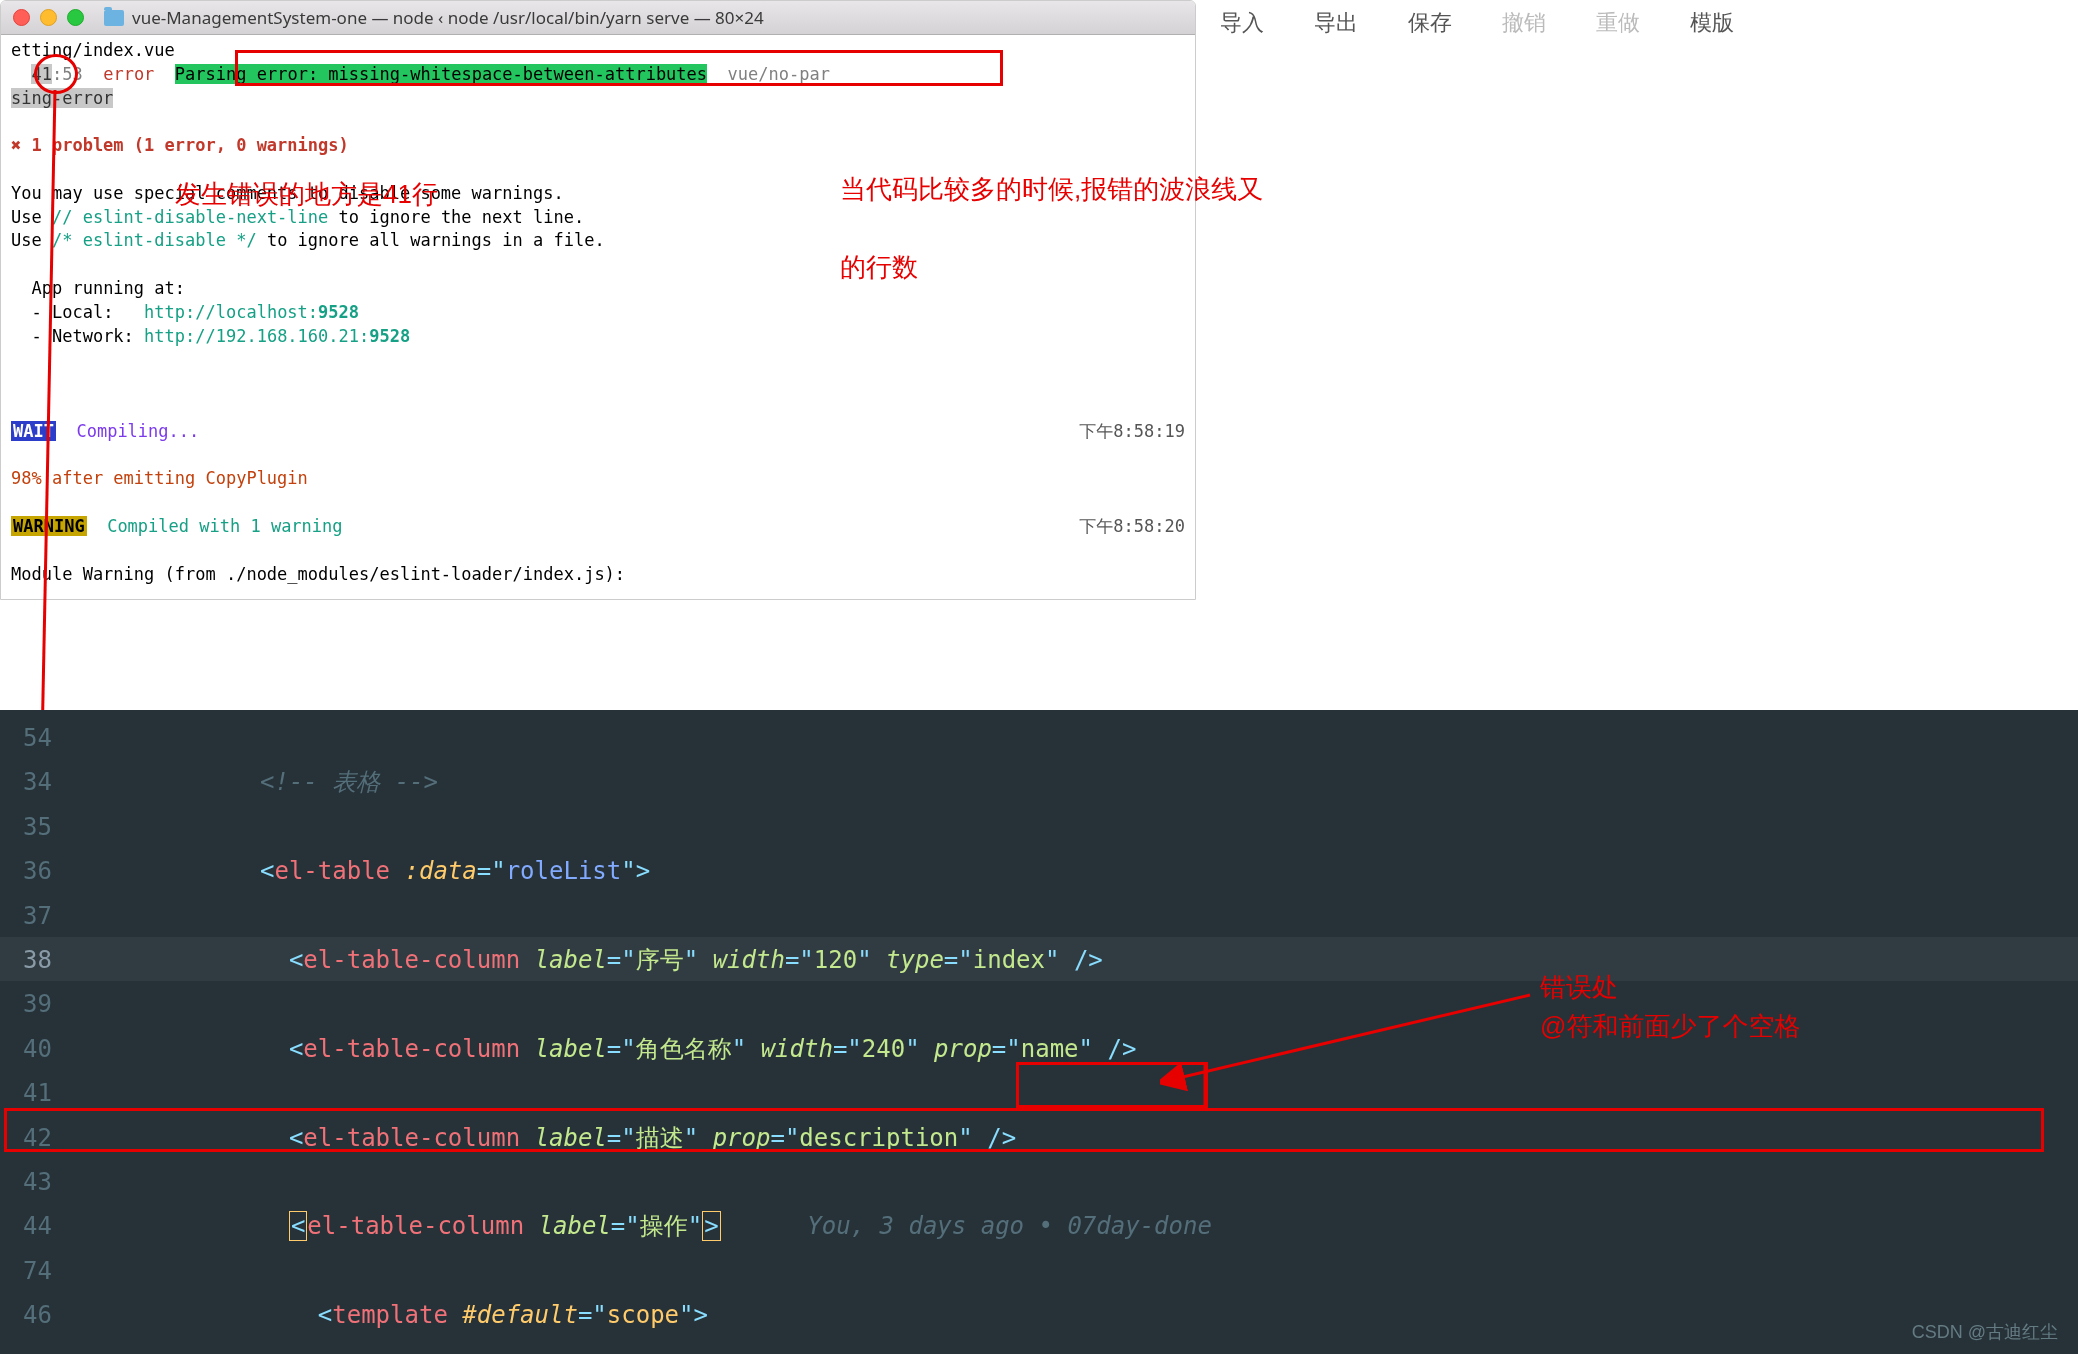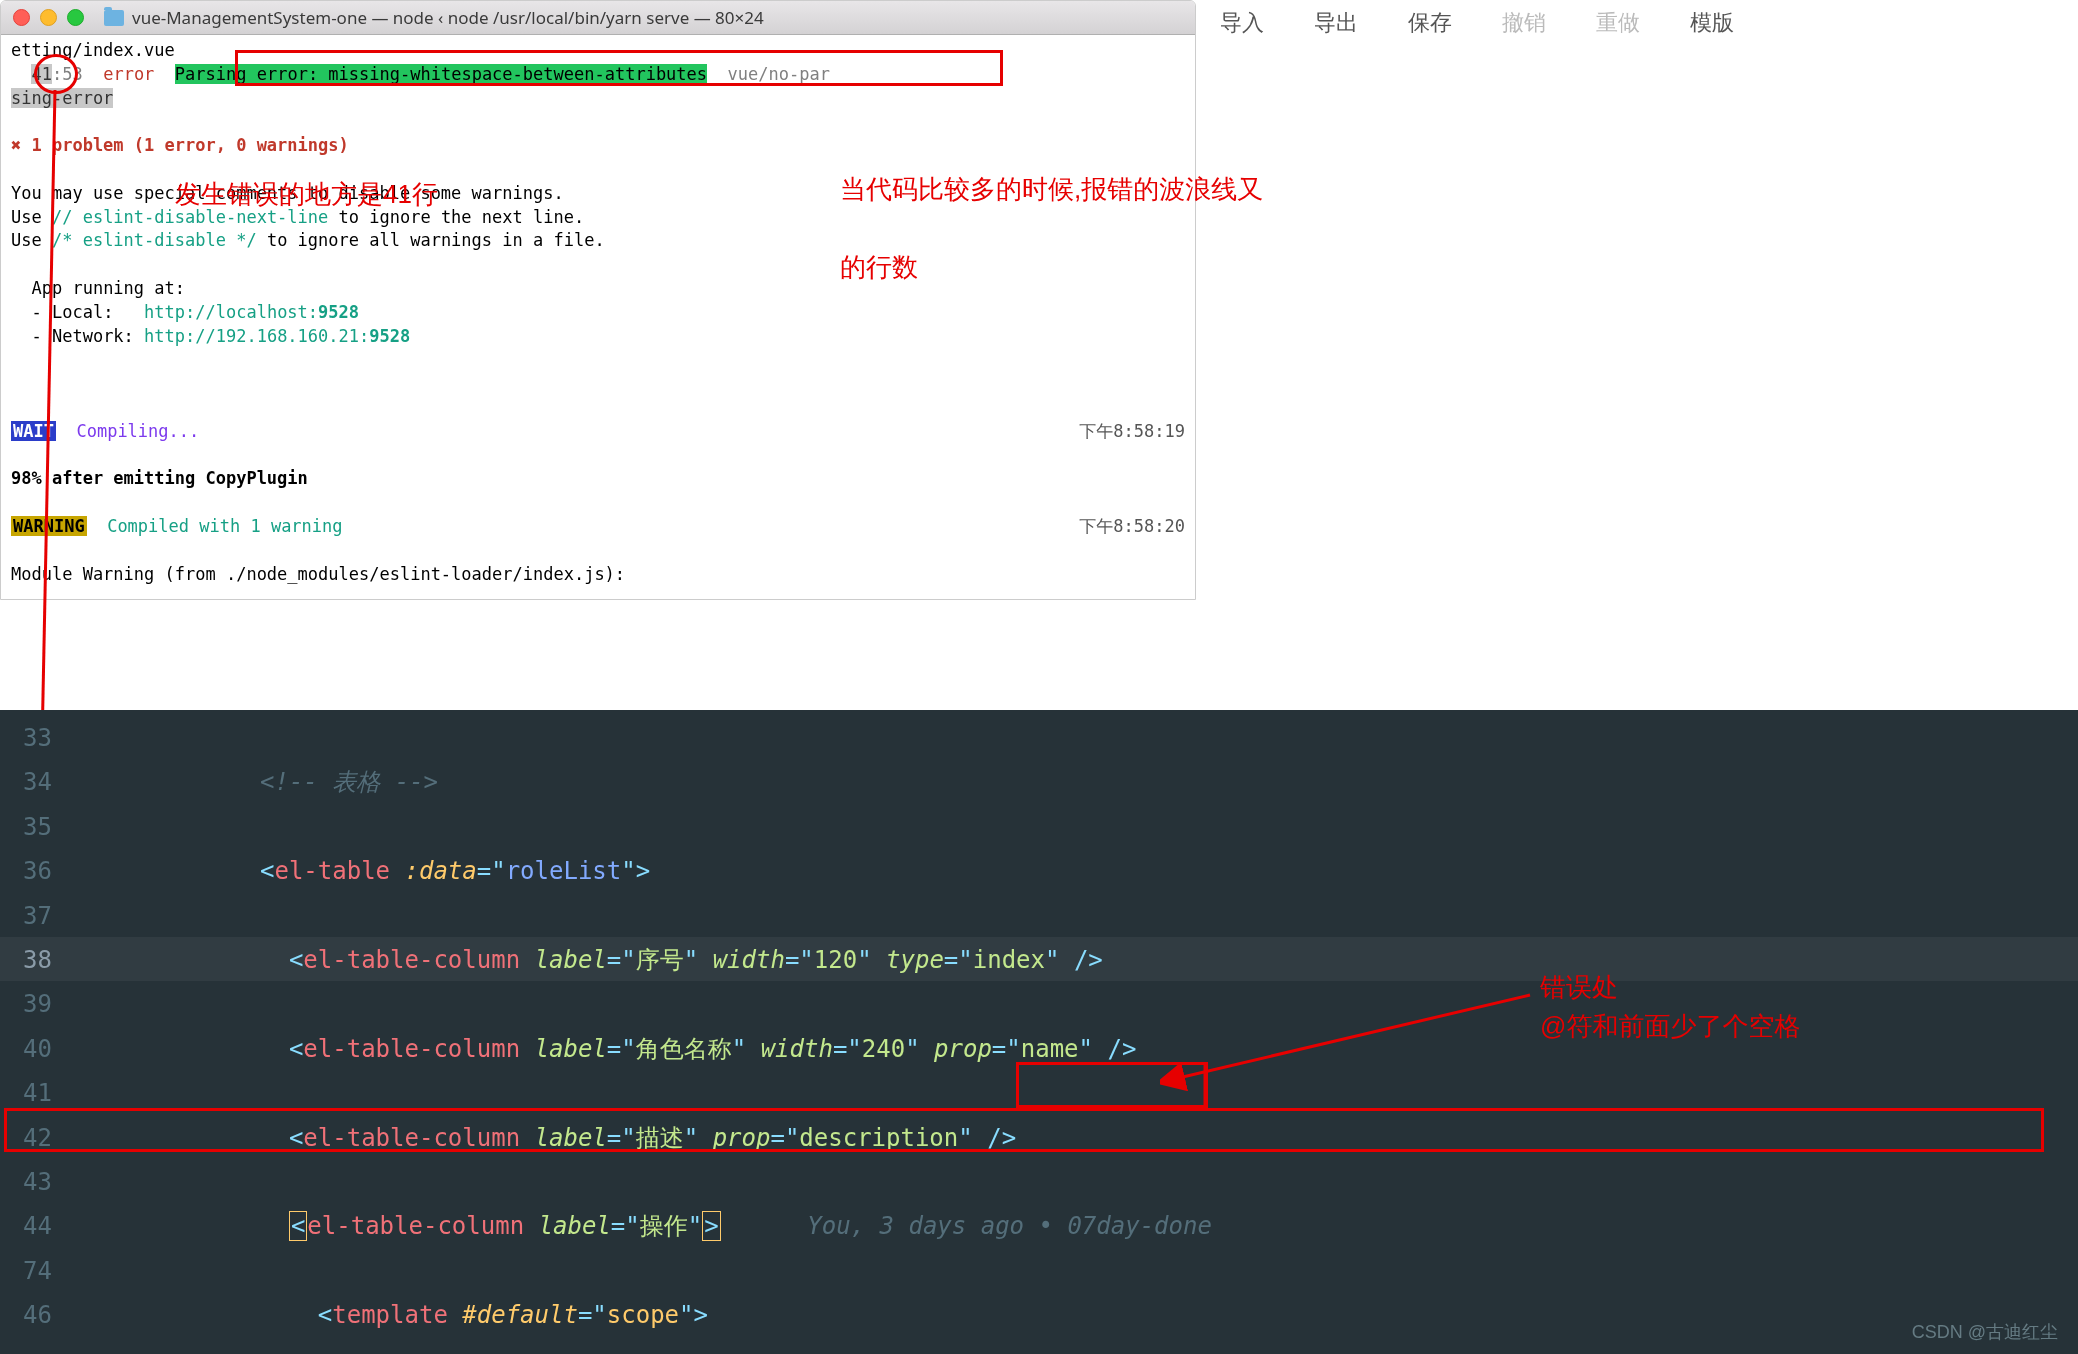--- a/index.html
+++ b/index.html
@@ -21,21 +21,21 @@
 .red { color: #c0392b; }
 .red-bold { color: #c0392b; font-weight: bold; }
 .grey { color: #808080; }
 .grey-bg { background: #c8c8c8; color: #333; }
 .blue-bg { background: #22c55e; }
 .teal { color: #16a085; }
 .teal-bold { color: #16a085; font-weight: bold; }
 .purple { color: #7c3aed; }
 .yellow-bg { background: #c7a500; color: #000; font-weight: bold; padding: 0 2px; }
 .blue-bg-white { background: #2b3dc9; color: #fff; font-weight: bold; padding: 0 2px; }
-.black-bold { color: #000000; font-weight: bold; }
+.black-bold { color: #c2410c; font-weight: normal; }
 .ts { float: right; color: #555; }
 
 
 .top-menu { position: absolute; top: 8px; left: 1220px; display: flex; gap: 50px; font-family: -apple-system, 'PingFang SC', sans-serif; font-size: 22px; color: #555; text-align: center; }
 .top-menu span.dim { color: #bbb; }
 
 
 .anno { position: absolute; color: #e60000; font-family: 'PingFang SC', 'Microsoft YaHei', sans-serif; font-size: 26px; font-weight: 500; line-height: 1.5; }
 .red-box { position: absolute; border: 3px solid #e60000; pointer-events: none; }
 .red-circle { position: absolute; border: 3px solid #e60000; border-radius: 50%; pointer-events: none; }
@@ -124,21 +124,21 @@
       <marker id="ah1" markerWidth="10" markerHeight="10" refX="5" refY="5" orient="auto">
         <path d="M0,0 L10,5 L0,10 z" fill="#e60000"></path>
       </marker>
     </defs>
   <line x1="35" y1="0" x2="15" y2="1010" stroke="#e60000" stroke-width="3" marker-end="url(#ah1)"></line>
 </svg>
 
 <div class="editor">
   <div class="line-hl"></div>
   <div class="gutter">
-    <div>33</div>
+    <div>54</div>
     <div>34</div>
     <div>35</div>
     <div>36</div>
     <div>37</div>
     <div class="cur">38</div>
     <div>39</div>
     <div>40</div>
     <div>41</div>
     <div>42</div>
     <div>43</div>

